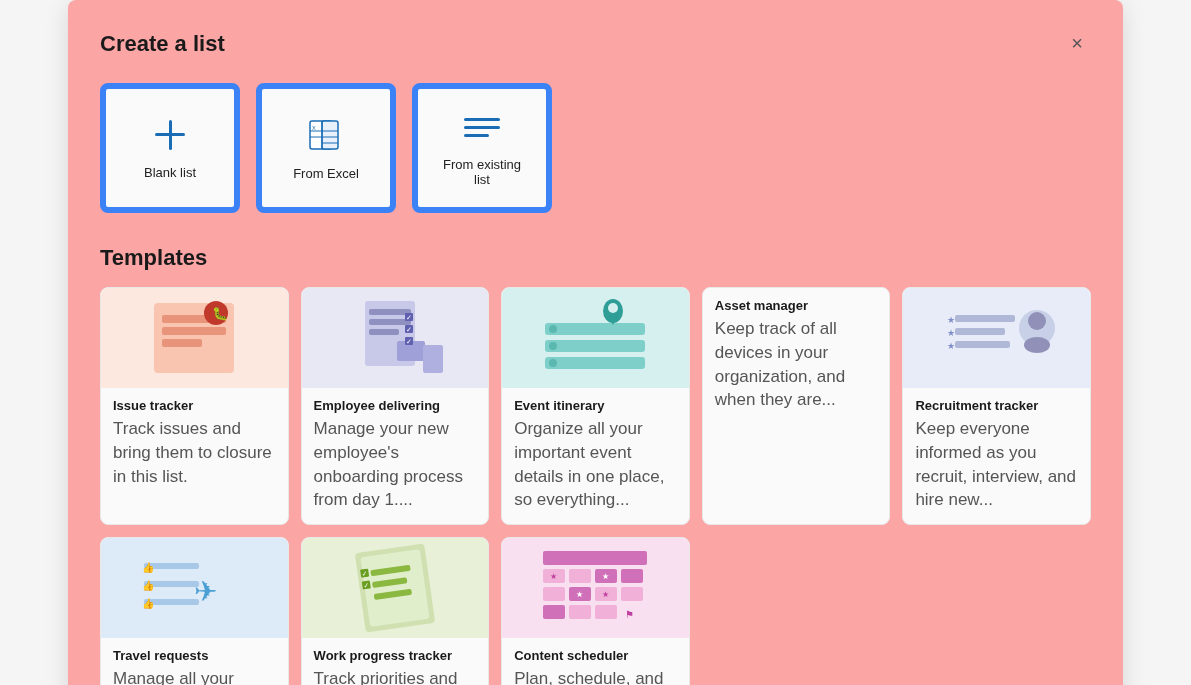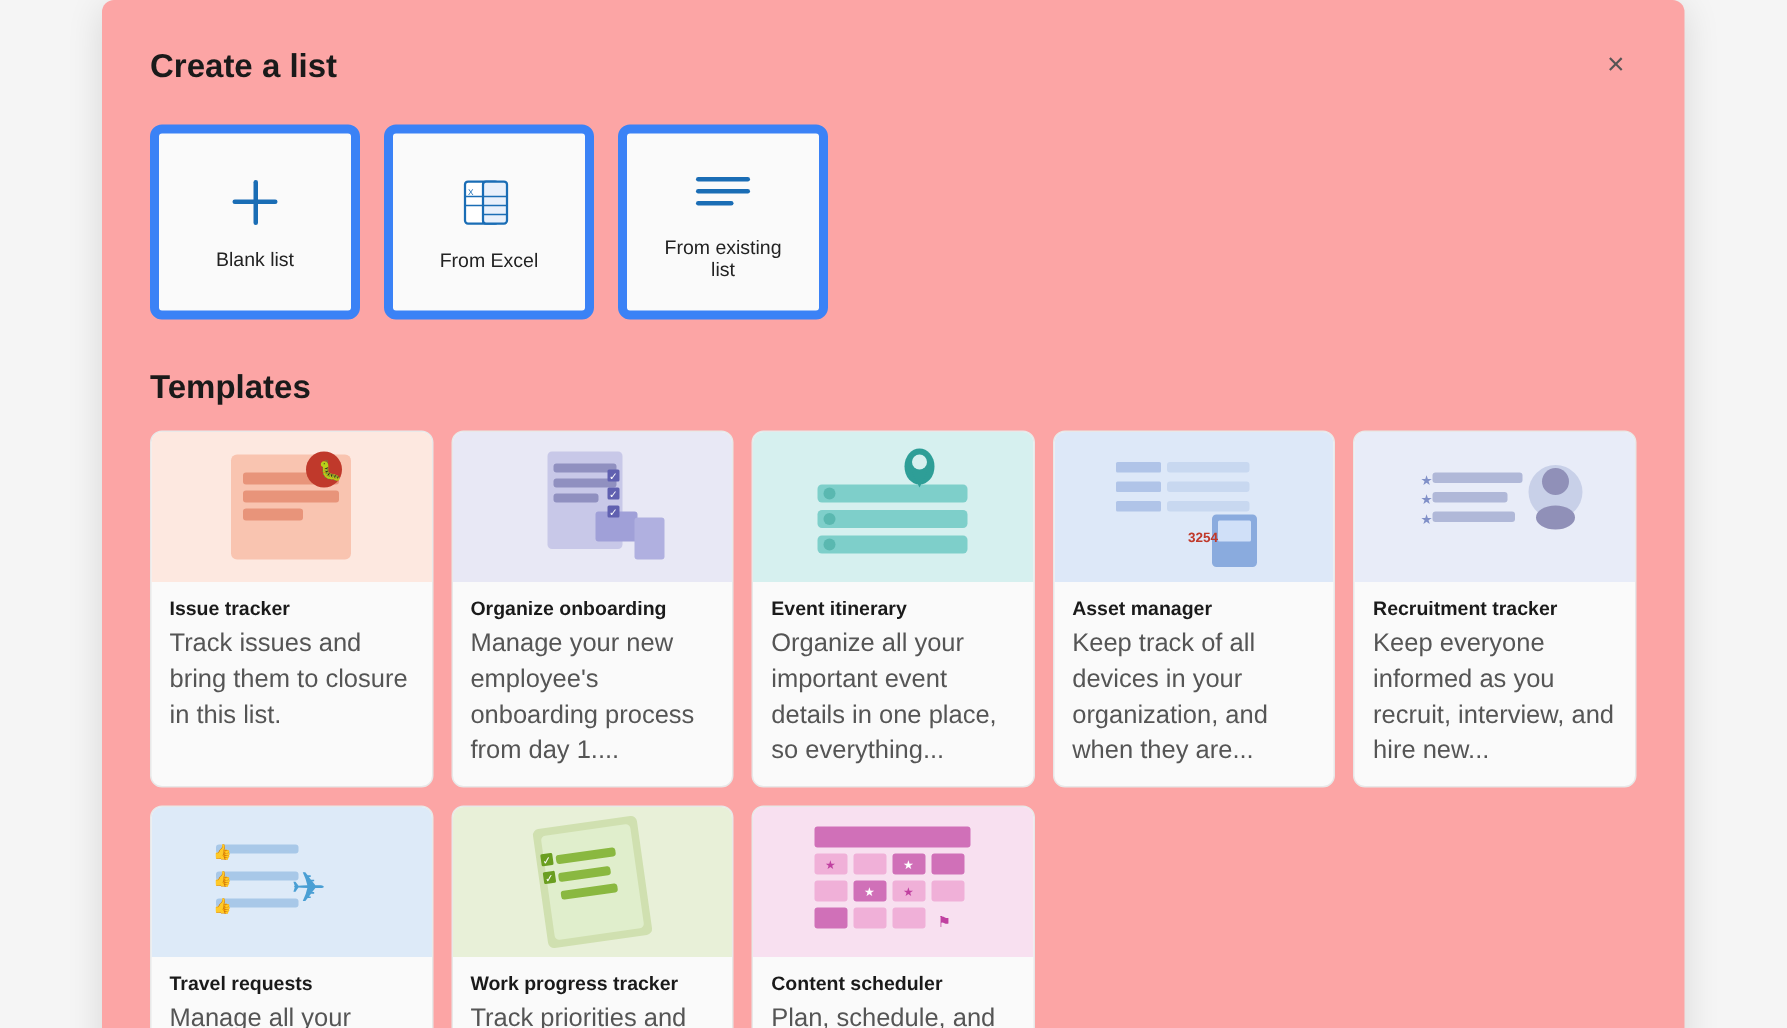--- a/index.html
+++ b/index.html
@@ -262,21 +262,21 @@
 
             <rect x="70" y="20" width="8" height="8" rx="1" fill="#6060b0"></rect>
             <text x="71" y="27" font-size="7" fill="white">✓</text>
             <rect x="70" y="32" width="8" height="8" rx="1" fill="#6060b0"></rect>
             <text x="71" y="39" font-size="7" fill="white">✓</text>
             <rect x="70" y="44" width="8" height="8" rx="1" fill="#6060b0"></rect>
             <text x="71" y="51" font-size="7" fill="white">✓</text>
           </svg>
         </div>
         <div class="template-info">
-          <div class="template-name">Organize onboarding</div>
+          <div class="template-name">Employee delivering</div>
           <div class="template-desc">Manage your new employee's onboarding process from day 1....</div>
         </div>
       </div>
 
       <div class="template-card">
         <div class="template-thumb thumb-event">
           <svg width="120" height="90" viewBox="0 0 120 90">
             <rect x="10" y="30" width="100" height="12" rx="3" fill="#7ecfca"></rect>
             <rect x="10" y="47" width="100" height="12" rx="3" fill="#7ecfca"></rect>
             <rect x="10" y="64" width="100" height="12" rx="3" fill="#7ecfca"></rect>
@@ -289,35 +289,20 @@
             <polygon points="73,22 83,22 78,32" fill="#2e9e97"></polygon>
           </svg>
         </div>
         <div class="template-info">
           <div class="template-name">Event itinerary</div>
           <div class="template-desc">Organize all your important event details in one place, so everything...</div>
         </div>
       </div>
 
       <div class="template-card">
-        <div class="template-thumb thumb-asset">
-          <svg width="120" height="90" viewBox="0 0 120 90">
-
-            <rect x="8" y="15" width="30" height="7" rx="1" fill="#b0c4e8"></rect>
-            <rect x="42" y="15" width="55" height="7" rx="2" fill="#c8d8f0"></rect>
-            <rect x="8" y="28" width="30" height="7" rx="1" fill="#b0c4e8"></rect>
-            <rect x="42" y="28" width="55" height="7" rx="2" fill="#c8d8f0"></rect>
-            <rect x="8" y="41" width="30" height="7" rx="1" fill="#b0c4e8"></rect>
-            <rect x="42" y="41" width="55" height="7" rx="2" fill="#c8d8f0"></rect>
-
-            <rect x="72" y="50" width="30" height="35" rx="3" fill="#8aabde"></rect>
-            <rect x="76" y="54" width="22" height="14" rx="1" fill="#d0e0f8"></rect>
-            <text x="56" y="68" font-size="9" fill="#c0392b" font-weight="bold">3254</text>
-          </svg>
-        </div>
         <div class="template-info">
           <div class="template-name">Asset manager</div>
           <div class="template-desc">Keep track of all devices in your organization, and when they are...</div>
         </div>
       </div>
 
       <div class="template-card">
         <div class="template-thumb thumb-recruitment">
           <svg width="120" height="90" viewBox="0 0 120 90">
 

